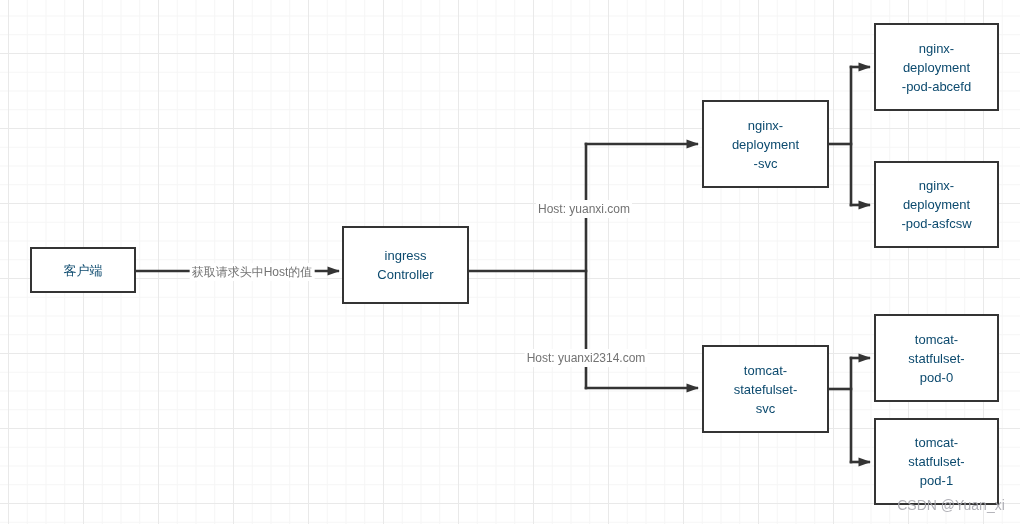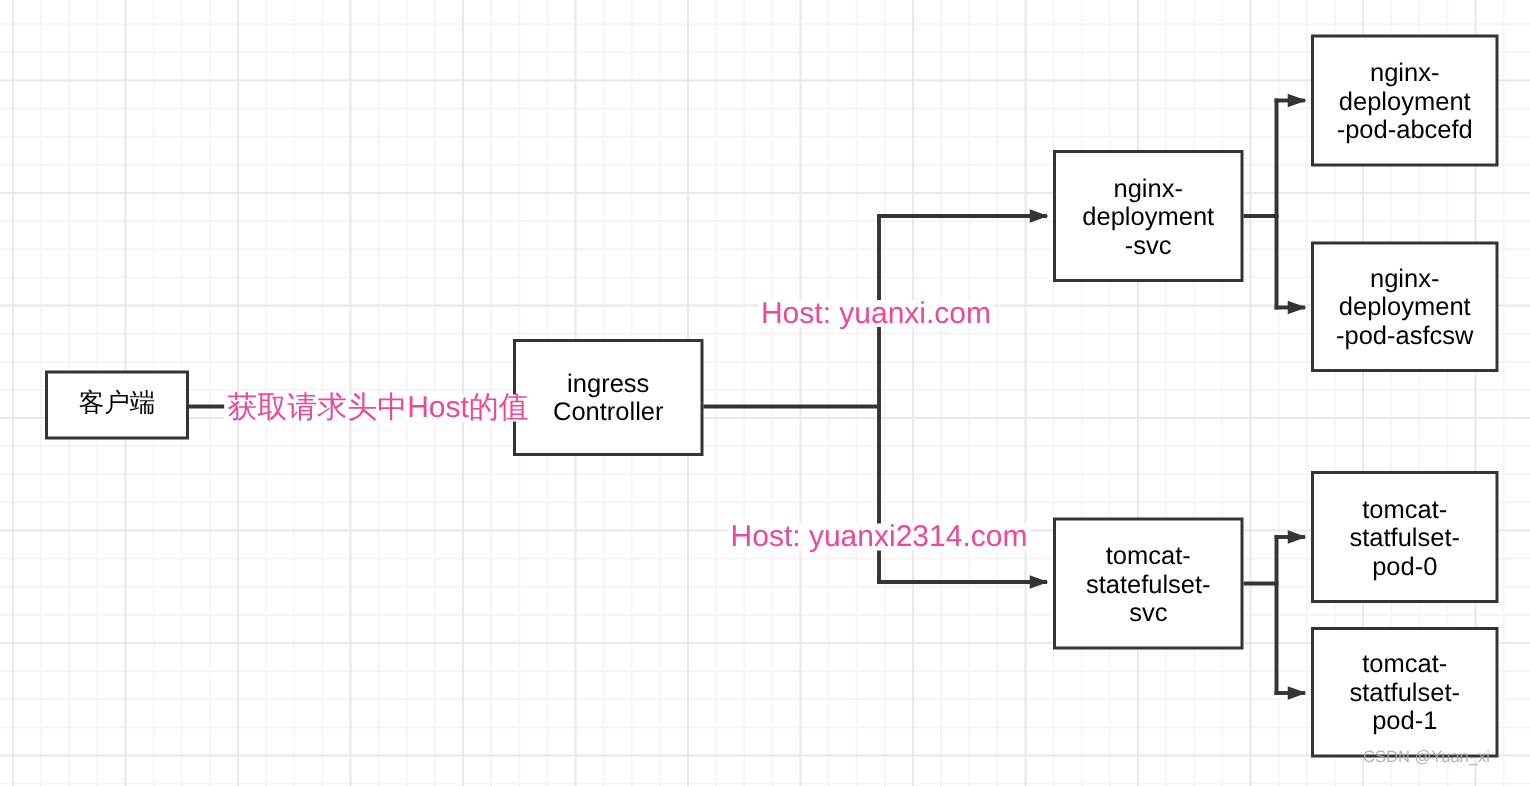--- a/index.html
+++ b/index.html
@@ -30,49 +30,49 @@
     stroke: #343434;
     stroke-width: 2.6;
     fill: none;
   }
 
   .node {
     position: absolute;
     z-index: 2;
     background: #ffffff;
     border: 2.6px solid #343434;
-    color: #000000;
+    color: #0c4a6e;
     display: flex;
     align-items: center;
     justify-content: center;
     text-align: center;
-    font-size: 17px;
+    font-size: 13px;
     line-height: 19px;
     white-space: pre-line;
   }
 
   .edge-label {
     position: absolute;
     z-index: 3;
     transform: translate(-50%, -50%);
     background: #ffffff;
-    color: #ec4899;
-    font-size: 20px;
+    color: #737373;
+    font-size: 12px;
     line-height: 18px;
     white-space: nowrap;
     padding: 0 2px;
   }
 
   .watermark {
     position: absolute;
     z-index: 4;
     transform: translate(-50%, -50%);
     color: #a9a9b0;
     opacity: 0.9;
-    font-size: 11px;
+    font-size: 14px;
     white-space: nowrap;
     pointer-events: none;
   }
 </style>
 </head>
 <body>
 
 <div class="canvas">
 
   <svg class="edges" viewBox="0 0 1020 524">
@@ -96,21 +96,21 @@
     <path class="edge" d="M851,65.7 V206.3"></path>
     <path class="edge" d="M849.7,67 H870" marker-end="url(#arrow)"></path>
     <path class="edge" d="M849.7,205 H870" marker-end="url(#arrow)"></path>
 
     <path class="edge" d="M828,389 H852.3"></path>
     <path class="edge" d="M851,356.7 V463.3"></path>
     <path class="edge" d="M849.7,358 H870" marker-end="url(#arrow)"></path>
     <path class="edge" d="M849.7,462 H870" marker-end="url(#arrow)"></path>
   </svg>
 
-  <div class="node" style="left:30px; top:247px; width:96px; height:46px;font-family:Liberation Mono, monospace;">客户端</div>
+  <div class="node" style="left:30px; top:247px; width:106px; height:46px;">客户端</div>
 
   <div class="node" style="left:342px; top:226px; width:127px; height:78px;">ingress
 Controller</div>
 
   <div class="node" style="left:702px; top:100px; width:127px; height:88px;">nginx-
 deployment
 -svc</div>
 
   <div class="node" style="left:874px; top:23px; width:125px; height:88px;">nginx-
 deployment

